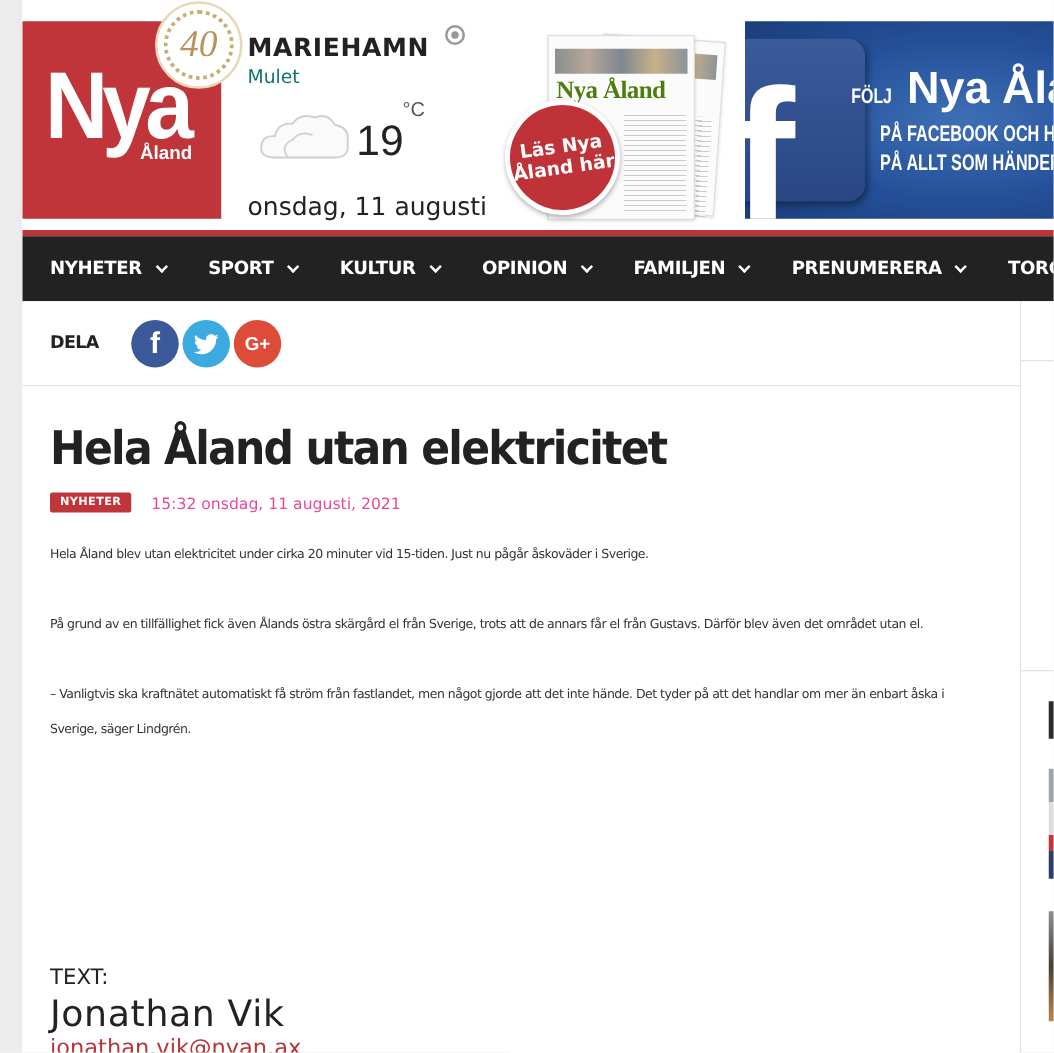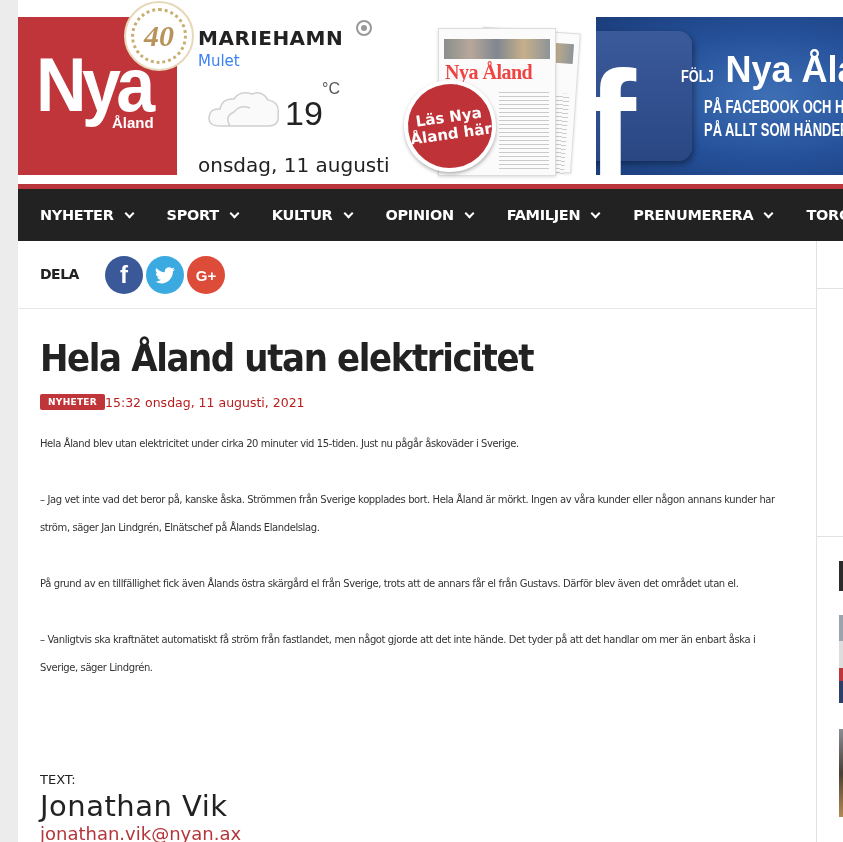--- a/index.html
+++ b/index.html
@@ -8,38 +8,38 @@
 
   .page { position: absolute; left: 18px; top: 0; width: 825px; height: 842px; background: #fff; }
 
   
   .header { position: absolute; left: 0; top: 0; width: 843px; height: 184px; background: #fff; }
   .logo { position: absolute; left: 0; top: 17px; width: 159px; height: 158px; background: #c0353a; overflow: visible; }
   .logo .nya { position: absolute; left: 18px; top: 30px; color: #fff; font-family: "Liberation Sans", sans-serif; font-weight: bold; font-size: 76px; letter-spacing: -5px; transform: scaleX(0.92); transform-origin: left; line-height: 1; }
   .logo .aland { position: absolute; left: 94px; top: 98px; color: #fff; font-family: "Liberation Sans", sans-serif; font-weight: bold; font-size: 15px; line-height: 1; }
   .badge40 { position: absolute; left: 106px; top: -16px; width: 70px; height: 70px; border-radius: 50%; background: #fff; border: 2px solid #e6d8b8; display: flex; align-items: center; justify-content: center; }
   .badge40 .wreath { position: absolute; inset: 5px; border-radius: 50%; border: 3px dotted #c9ae72; }
-  .badge40 .num { font-family: "Liberation Serif", serif; font-weight: bold; font-style: italic; font-size: 30px; color: #b8945a; position: relative; }
+  .badge40 .num { font-family: "Liberation Serif", serif; font-weight: normal; font-style: italic; font-size: 30px; color: #b8945a; position: relative; }
 
   .weather { position: absolute; left: 180px; top: 20px; width: 200px; height: 160px; }
   .weather .city { position: absolute; left: 0; top: 6px; font-family: "DejaVu Sans", sans-serif; font-weight: bold; font-size: 20px; color: #222; letter-spacing: 0.5px; }
   .weather .loc-icon { position: absolute; left: 158px; top: 0px; width: 16px; height: 16px; border-radius: 50%; border: 2px solid #999; }
   .weather .loc-icon::after { content: ""; position: absolute; left: 3px; top: 3px; width: 6px; height: 6px; border-radius: 50%; background: #999; }
-  .weather .cond { position: absolute; left: 0; top: 32px; font-size: 15px; color: #3b82f6; }
+  .weather .cond { position: absolute; left: 0; top: 32px; font-size: 15px; color: #0f766e; }
   .weather .cloud { position: absolute; left: 8px; top: 66px; width: 76px; height: 46px; }
   .weather .temp { position: absolute; left: 87px; top: 62px; font-family: "Liberation Sans", sans-serif; font-size: 34px; color: #222; margin-top: 12px; }
   .weather .unit { position: absolute; left: 124px; top: 60px; font-family: "Liberation Sans", sans-serif; font-size: 16px; color: #555; }
   .weather .date { position: absolute; left: 0; top: 133px; font-size: 20px; color: #222; }
 
   .papers { position: absolute; left: 400px; top: 24px; width: 160px; height: 152px; }
   .paper { position: absolute; background: #fbfbfb; border: 1px solid #ddd; box-shadow: 0 1px 3px rgba(0,0,0,0.15); }
   .paper.back { left: 60px; top: 6px; width: 98px; height: 140px; transform: rotate(4deg); }
   .paper.front { left: 20px; top: 4px; width: 118px; height: 148px; }
   .paper .photos { position: absolute; left: 5px; top: 10px; right: 5px; height: 20px; background: linear-gradient(90deg,#8a8f8c,#b7a79a,#7f8790,#c7b08a,#8d9498); }
-  .paper .ptitle { position: absolute; left: 6px; top: 32px; font-family: "Liberation Serif", serif; font-weight: bold; font-size: 20px; color: #ef4444; letter-spacing: -0.5px; }
+  .paper .ptitle { position: absolute; left: 6px; top: 32px; font-family: "Liberation Serif", serif; font-weight: bold; font-size: 20px; color: #4d7c0f; letter-spacing: -0.5px; }
   .paper .lines { position: absolute; left: 60px; top: 60px; width: 50px; height: 80px; background: repeating-linear-gradient(#fbfbfb 0 3px, #aaa 3px 4px); opacity: 0.6; }
   .read-circle { position: absolute; left: -14px; top: 56px; width: 92px; height: 92px; border-radius: 50%; background: #bf3338; border: 4px solid #fff; box-shadow: 0 2px 4px rgba(0,0,0,0.3); display: flex; align-items: center; justify-content: center; text-align: center; color: #fff; font-family: "DejaVu Sans", sans-serif; font-weight: bold; font-size: 15px; line-height: 1.15; transform: rotate(-8deg); }
 
   .fb-banner { position: absolute; left: 578px; top: 17px; width: 247px; height: 158px; background: radial-gradient(ellipse at 70% 50%, #3e6fb5 0%, #25519a 55%, #1b3d7a 100%); overflow: hidden; }
   .fb-banner .fbtile { position: absolute; left: -14px; top: 14px; width: 110px; height: 130px; border-radius: 14px; background: linear-gradient(#3b5a9a,#2a4784); box-shadow: 2px 3px 6px rgba(0,0,0,0.4); }
   .fb-banner .fbf { position: absolute; left: 4px; top: 18px; font-family: "Liberation Sans", sans-serif; font-weight: bold; font-size: 150px; color: #fff; line-height: 1; }
   .fb-banner .follow { position: absolute; left: 85px; top: 32px; color: #fff; white-space: nowrap; }
   .fb-banner .follow .small { font-family: "Liberation Sans", sans-serif; font-weight: bold; font-size: 17px; transform: scaleX(0.75); display: inline-block; transform-origin: left; margin-right: -4px; }
   .fb-banner .follow .big { font-family: "Liberation Sans", sans-serif; font-weight: bold; font-size: 36px; }
   .fb-banner .line2, .fb-banner .line3 { position: absolute; left: 108px; color: #fff; font-family: "Liberation Sans", sans-serif; font-weight: bold; font-size: 18px; white-space: nowrap; transform: scaleX(0.72); transform-origin: left; }
@@ -65,27 +65,27 @@
   .share { position: absolute; left: 0; top: 0; width: 798px; height: 68px; border-bottom: 1px solid #e6e6e6; }
   .share .label { position: absolute; left: 22px; top: 25px; font-weight: bold; font-size: 14px; color: #222; letter-spacing: -0.5px; }
   .soc { position: absolute; top: 15px; width: 38px; height: 38px; border-radius: 50%; display: flex; align-items: center; justify-content: center; color: #fff; font-family: "Liberation Sans", sans-serif; font-weight: bold; }
   .soc.fb { left: 87px; background: #3b5998; font-size: 24px; }
   .soc.tw { left: 128px; background: #3aaae1; font-size: 18px; }
   .soc.gp { left: 169px; background: #dd4b39; font-size: 15px; }
 
   .title { position: absolute; left: 22px; top: 96px; font-family: "DejaVu Sans", sans-serif; font-weight: bold; font-size: 37px; color: #222; letter-spacing: -1.5px; transform: scaleX(0.92); transform-origin: left; }
   .meta { position: absolute; left: 22px; top: 153px; display: flex; align-items: center; }
   .cat-badge { background: #c0353a; color: #fff; font-weight: bold; font-size: 9px; padding: 3px 8px; border-radius: 2px; letter-spacing: 0.3px; }
-  .meta .ts { margin-left: 0; font-size: 12.5px; color: #b91c1c; }
+  .meta .ts { margin-left: 16px; font-size: 12.5px; color: #ec4899; }
 
   .body { position: absolute; left: 22px; top: 189px; width: 740px; font-family: "DejaVu Sans", sans-serif; font-size: 10px; color: #333; line-height: 28px; letter-spacing: -0.4px; }
   .body p { margin-bottom: 28px; }
 
   .byline { position: absolute; left: 22px; top: 531px; }
-  .byline .lbl { font-family: "DejaVu Sans", sans-serif; font-size: 13px; color: #222; }
+  .byline .lbl { font-family: "DejaVu Sans", sans-serif; font-size: 17px; color: #222; }
   .byline .name { font-family: "DejaVu Sans", sans-serif; font-size: 29px; color: #222; margin-top: 2px; letter-spacing: 0.5px; }
   .byline .mail { font-family: "DejaVu Sans", sans-serif; font-size: 18px; color: #b5353a; margin-top: 0px; }
 </style>
 </head>
 <body>
 
 <div class="page">
 
   <header class="header">
     <div class="logo">
@@ -186,21 +186,20 @@
 
     <h1 class="title">Hela Åland utan elektricitet</h1>
 
     <div class="meta">
       <span class="cat-badge">NYHETER</span>
       <span class="ts">15:32 onsdag, 11 augusti, 2021</span>
     </div>
 
     <div class="body">
       <p>Hela Åland blev utan elektricitet under cirka 20 minuter vid 15-tiden. Just nu pågår åskoväder i Sverige.</p>
-      <p>– Jag vet inte vad det beror på, kanske åska. Strömmen från Sverige kopplades bort.  Hela Åland är mörkt. Ingen av våra kunder eller någon annans kunder har ström, säger Jan Lindgrén, Elnätschef på Ålands Elandelslag.</p>
       <p>På grund av en tillfällighet fick även Ålands östra skärgård el från Sverige, trots att de annars får el från Gustavs. Därför blev även det området utan el.</p>
       <p>– Vanligtvis ska kraftnätet automatiskt få ström från fastlandet, men något gjorde att det inte hände. Det tyder på att det handlar om mer än enbart åska i Sverige, säger Lindgrén.</p>
     </div>
 
     <div class="byline">
       <div class="lbl">TEXT:</div>
       <div class="name">Jonathan Vik</div>
       <div class="mail">jonathan.vik@nyan.ax</div>
     </div>
   </main>

